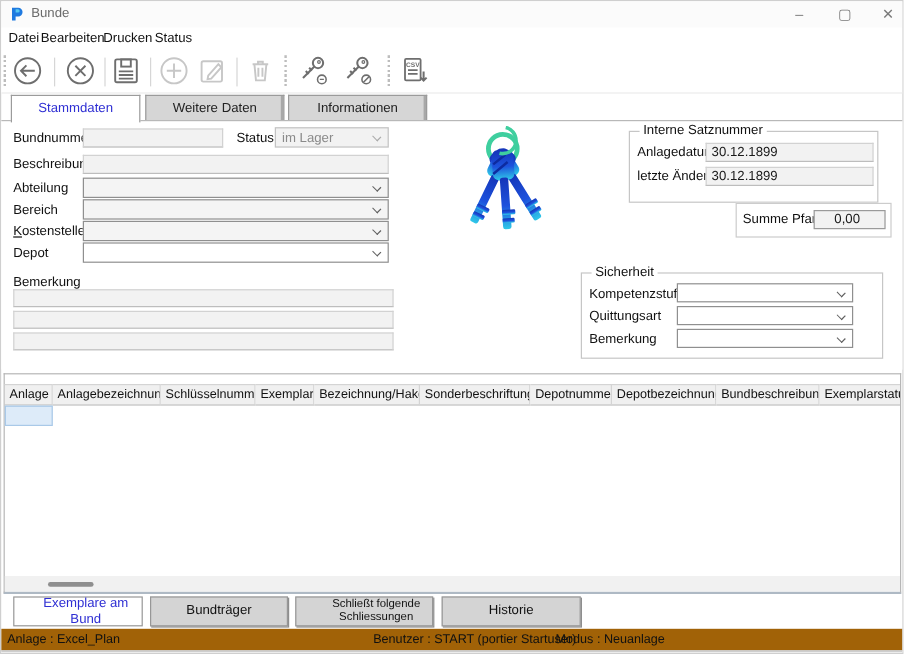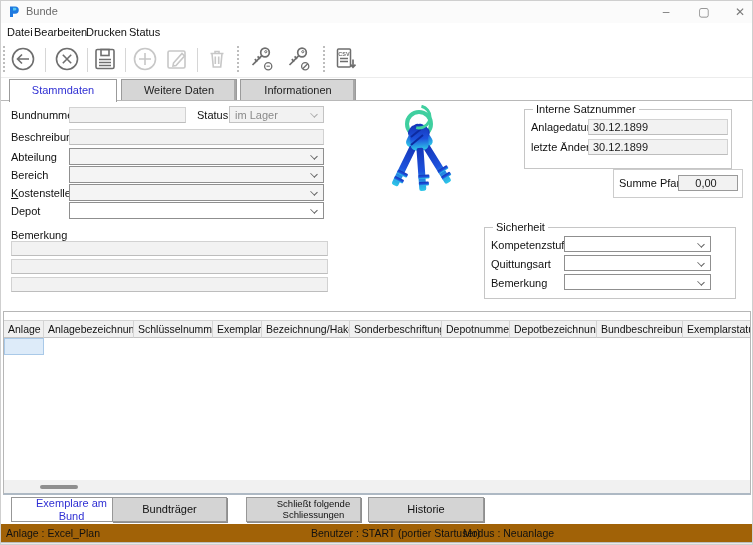--- a/index.html
+++ b/index.html
@@ -289,21 +289,21 @@
     </div>
     <div class="sel-cell"></div>
     <div class="hscroll">
       <div class="hthumb"></div>
     </div>
   </div>
 
   <div class="btab active" style="left:10px; width:108px">
     <span>Exemplare am Bund</span>
   </div>
-  <div class="btab" style="left:111px; width:115px">
+  <div class="btab" style="left:124px; width:115px">
     <span>Bundträger</span>
   </div>
   <div class="btab" style="left:245px; width:115px">
     <span class="two-line">Schließt folgende
 Schliessungen</span>
   </div>
   <div class="btab" style="left:367px; width:116px">
     <span>Historie</span>
   </div>
 

